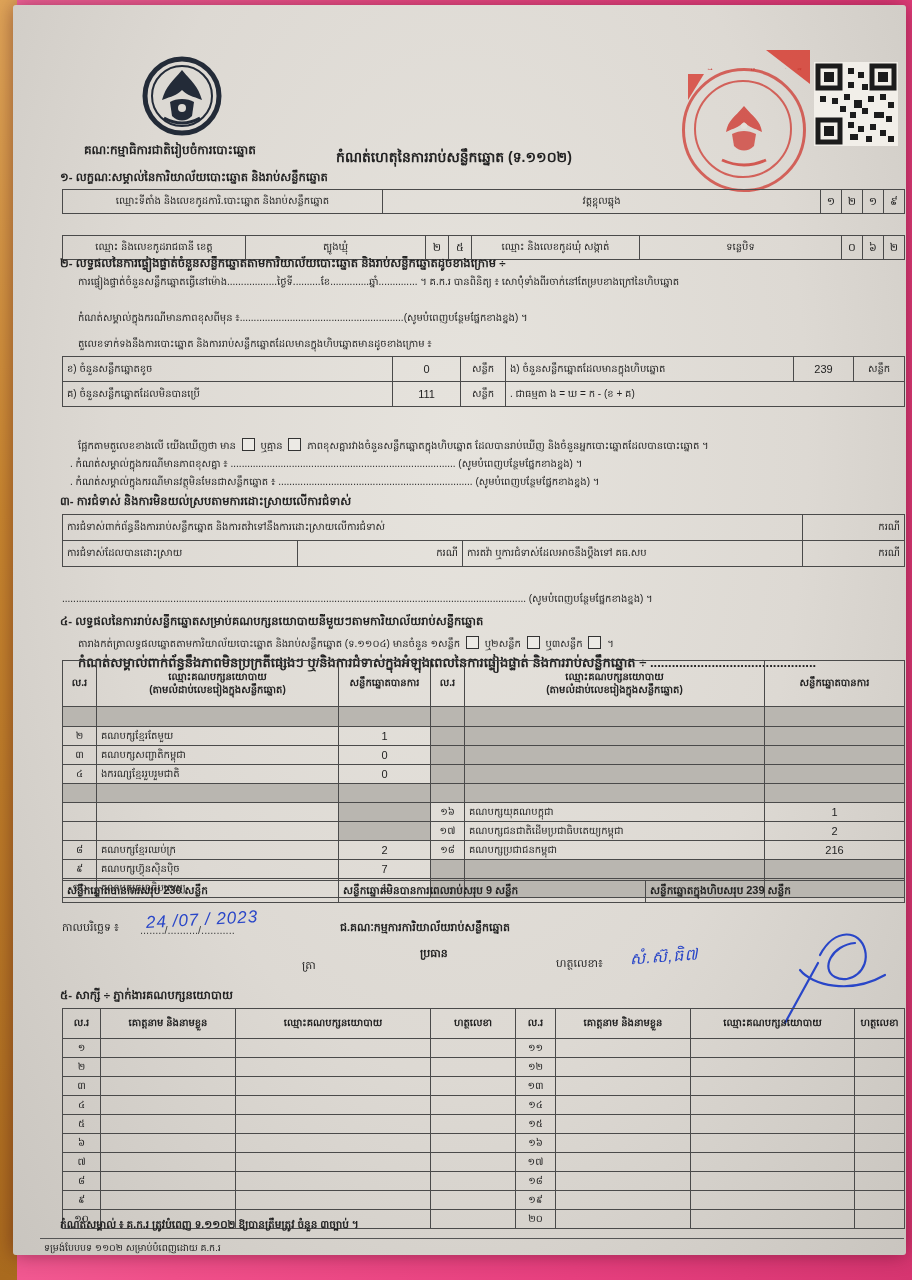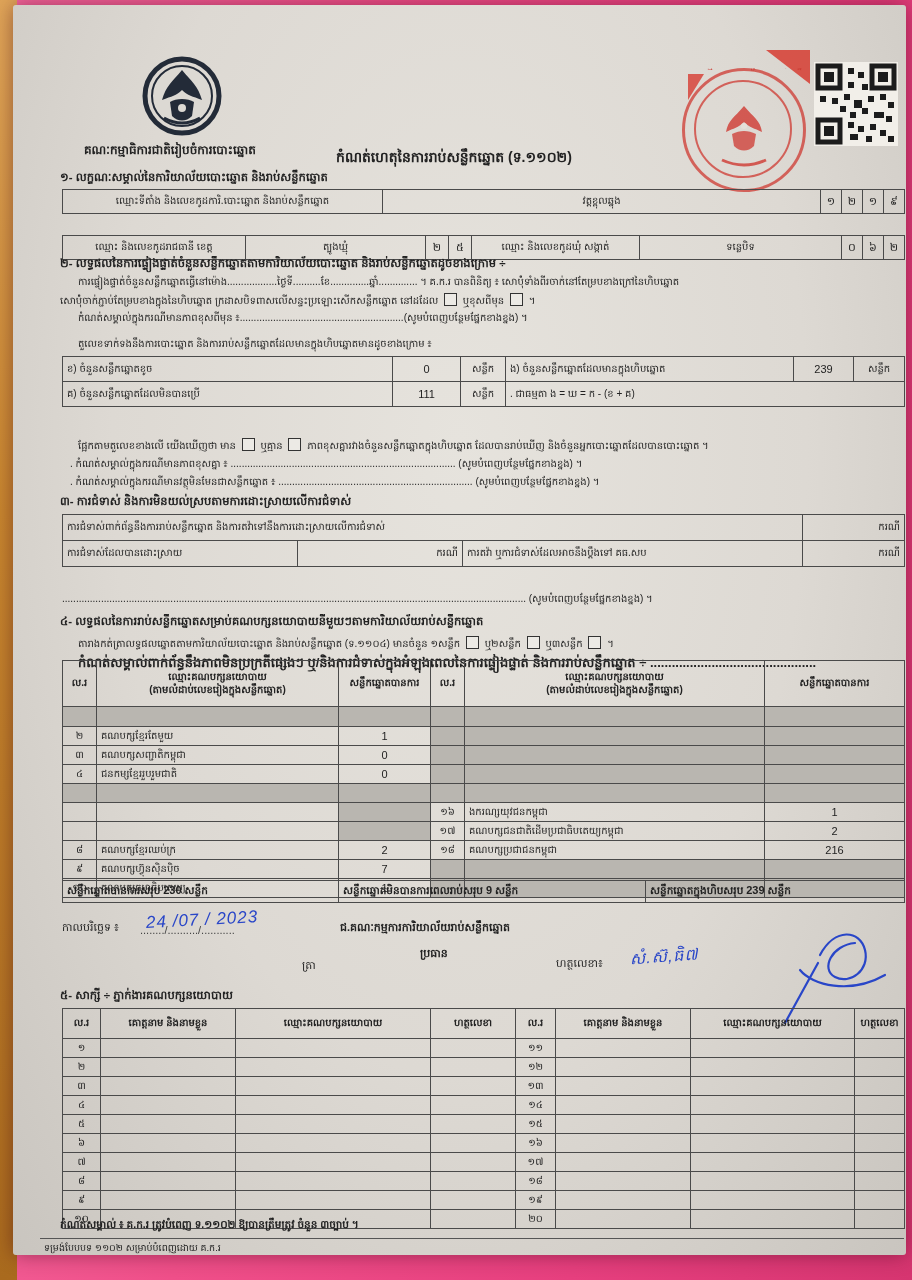--- a/index.html
+++ b/index.html
@@ -148,27 +148,20 @@
       <td class="c">ទន្លេបិទ</td>
       <td class="c num">០</td>
       <td class="c num">៦</td>
       <td class="c num">២</td>
     </tr>
   </tbody>
     </table>
 
   <div class="abs h" style="left:60px;top:256px;width:846px;overflow:hidden;">២- លទ្ធផលនៃការផ្ទៀងផ្ទាត់ចំនួនសន្លឹកឆ្នោតតាមការិយាល័យបោះឆ្នោត និងរាប់សន្លឹកឆ្នោតដូចខាងក្រោម ÷</div>
   <div class="abs line" style="left:78px;top:275px;width:828px;">ការផ្ទៀងផ្ទាត់ចំនួនសន្លឹកឆ្នោតធ្វើនៅម៉ោង..................ថ្ងៃទី..........ខែ..............ឆ្នាំ.............. ។ គ.ក.រ បានពិនិត្យ ៖ សោប៉ុំទាំងពីរចាក់នៅតែម្របខាងក្រៅនៃហិបឆ្នោត</div>
-  <div class="abs line" style="left:60px;top:293px;width:846px;">
-    <span>សោប៉ុំចាក់ភ្ជាប់តែម្របខាងក្នុងនៃហិបឆ្នោត ក្រដាសបិទពាសលើសន្ទះប្រឡោះសើកសន្លឹកឆ្នោត នៅដដែល</span>
-    <span class="cb"></span>
-    <span>ឬខុសពីមុន</span>
-    <span class="cb"></span>
-    <span>។</span>
-  </div>
   <div class="abs line" style="left:78px;top:311px;width:828px;">កំណត់សម្គាល់ក្នុងករណីមានភាពខុសពីមុន ៖...........................................................(សូមបំពេញបន្ថែមផ្នែកខាងខ្នង) ។</div>
   <div class="abs line" style="left:78px;top:337px;width:828px;">តួលេខទាក់ទងនឹងការបោះឆ្នោត និងការរាប់សន្លឹកឆ្នោតដែលមានក្នុងហិបឆ្នោតមានដូចខាងក្រោម ៖</div>
 
   <table class="abs" style="left:62px;top:356px;width:842px;">
     <colgroup>
         <col style="width:330px">
         <col style="width:68px">
         <col style="width:45px">
         <col style="width:288px">
         <col style="width:60px">
@@ -280,40 +273,40 @@
     <tr style="height:17px;">
       <td class="c">៣</td>
       <td>គណបក្សសញ្ជាតិកម្ពុជា</td>
       <td class="c num">0</td>
       <td class="sh"></td>
           <td class="sh"></td>
           <td class="sh"></td>
     </tr>
     <tr style="height:17px;">
       <td class="c">៤</td>
-      <td>ជនកម្សខ្មែររួបរួមជាតិ</td>
+      <td>ងករណ្សខ្មែររួបរួមជាតិ</td>
       <td class="c num">0</td>
       <td class="sh"></td>
           <td class="sh"></td>
           <td class="sh"></td>
     </tr>
     <tr style="height:17px;">
       <td class="sh"></td>
           <td class="sh"></td>
           <td class="sh"></td>
       <td class="sh"></td>
           <td class="sh"></td>
           <td class="sh"></td>
     </tr>
     <tr style="height:17px;">
       <td></td>
           <td></td>
           <td class="sh"></td>
       <td class="c">១៦</td>
-      <td>ងករណ្សយុវជនកម្ពុជា</td>
+      <td>គណបក្សយុគណបក្ពុជា</td>
       <td class="c num">1</td>
     </tr>
     <tr style="height:17px;">
       <td></td>
           <td></td>
           <td class="sh"></td>
       <td class="c">១៧</td>
       <td>គណបក្សជនជាតិដើមប្រជាធិបតេយ្យកម្ពុជា</td>
       <td class="c num">2</td>
     </tr>

